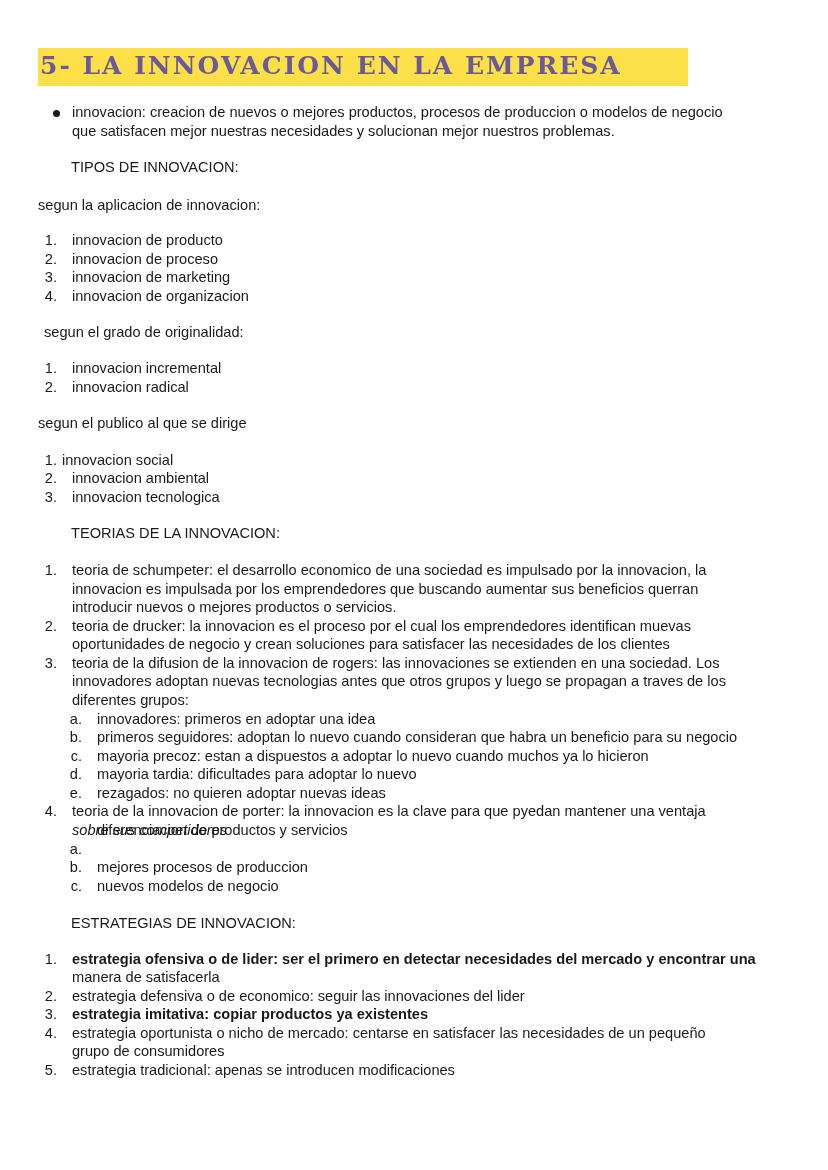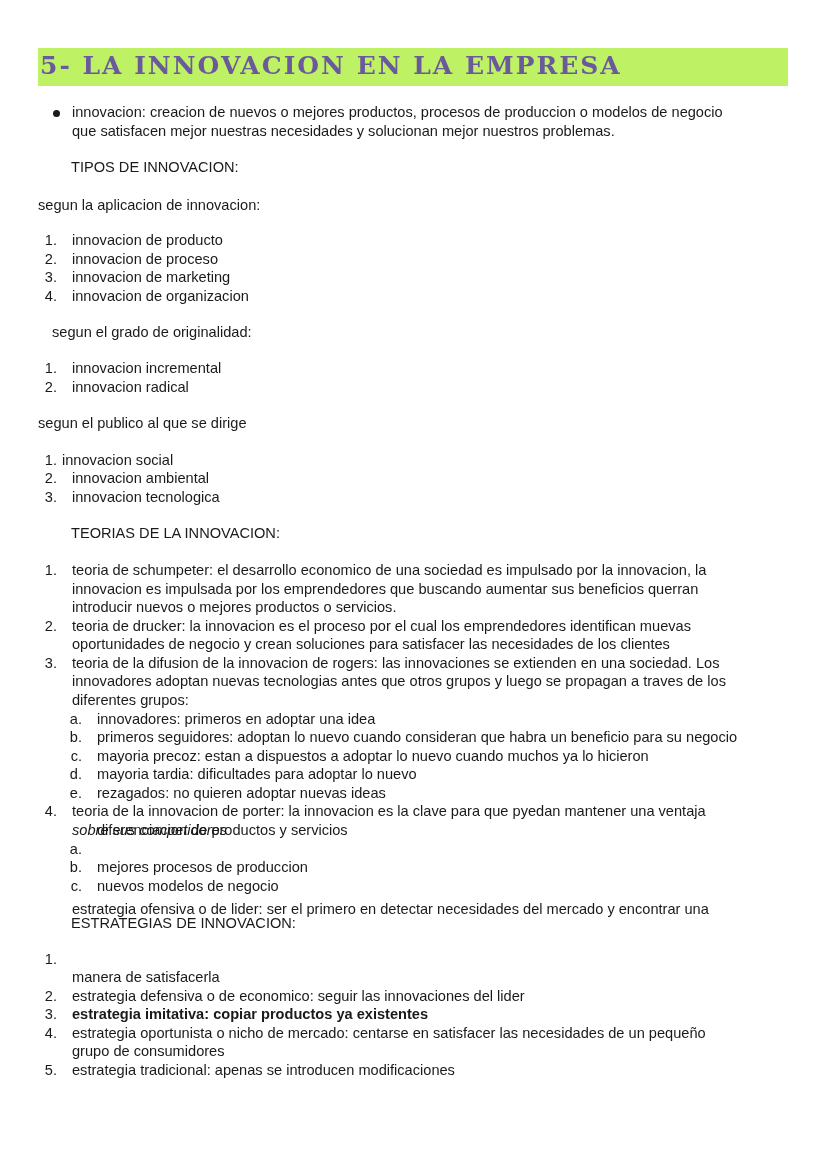--- a/index.html
+++ b/index.html
@@ -2,22 +2,22 @@
 <html><head>
   <meta charset="utf-8">
   <style>
     html, body { margin: 0; padding: 0; background: #ffffff; }
     body {
       width: 828px; height: 1170px; position: relative; overflow: hidden;
       font-family: "Liberation Sans", sans-serif; color: #1a1a1a;
       font-size: 14.6px;
     }
     .banner {
-      position: absolute; left: 38px; top: 48px; width: 750px; height: 38px;
-      background: #bef264;
+      position: absolute; left: 38px; top: 48px; width: 650px; height: 38px;
+      background: #fde047;
     }
     .banner-title {
       position: absolute; left: 2px; top: 3px;
       font-family: "DejaVu Serif", serif; font-weight: bold;
       font-size: 25px; letter-spacing: 2px; color: #6a5a9c; white-space: nowrap;
     }
     .txt { position: absolute; white-space: nowrap; line-height: 18.6px; }
     .bullet-dot {
       position: absolute; left: 53px; top: 110px; width: 7px; height: 7px;
       border-radius: 50%; background: #1a1a1a;
@@ -42,21 +42,21 @@
   <div class="num" style="left:37px;top:231px;">1.</div>
   <div class="txt" style="left:72px;top:231px;">innovacion de producto</div>
   <div class="num" style="left:37px;top:250px;">2.</div>
   <div class="txt" style="left:72px;top:250px;">innovacion de proceso</div>
   <div class="num" style="left:37px;top:268px;">3.</div>
   <div class="txt" style="left:72px;top:268px;">innovacion de marketing</div>
   <div class="num" style="left:37px;top:287px;">4.</div>
   <div class="txt" style="left:72px;top:287px;">innovacion de organizacion</div>
 </div>
 
-<div class="txt" style="left:52px;top:323px;">segun el grado de originalidad:</div>
+<div class="txt" style="left:44px;top:323px;">segun el grado de originalidad:</div>
 <div>
   <div class="num" style="left:37px;top:359px;">1.</div>
   <div class="txt" style="left:72px;top:359px;">innovacion incremental</div>
   <div class="num" style="left:37px;top:378px;">2.</div>
   <div class="txt" style="left:72px;top:378px;">innovacion radical</div>
 </div>
 
 <div class="txt" style="left:38px;top:414px;">segun el publico al que se dirige</div>
 <div>
   <div class="num" style="left:37px;top:451px;">1.</div>
@@ -108,21 +108,21 @@
     <div class="txt" style="left:97px;top:858px;">mejores procesos de produccion</div>
     <div class="num" style="left:64px;top:877px;width:18px;">c.</div>
     <div class="txt" style="left:97px;top:877px;">nuevos modelos de negocio</div>
   </div>
 </div>
 
 <div class="txt" style="left:71px;top:914px;">ESTRATEGIAS DE INNOVACION:</div>
 
 <div>
   <div class="num" style="left:37px;top:950px;">1.</div>
-  <div class="txt" style="left:72px;top:900px;">estrategia ofensiva o de lider: ser el primero en detectar necesidades del mercado y encontrar una</div>
+  <div class="txt" style="left:72px;top:950px;font-weight:bold;">estrategia ofensiva o de lider: ser el primero en detectar necesidades del mercado y encontrar una</div>
   <div class="txt" style="left:72px;top:968px;">manera de satisfacerla</div>
 
   <div class="num" style="left:37px;top:987px;">2.</div>
   <div class="txt" style="left:72px;top:987px;">estrategia defensiva o de economico: seguir las innovaciones del lider</div>
 
   <div class="num" style="left:37px;top:1005px;">3.</div>
   <div class="txt" style="left:72px;top:1005px;font-weight:bold;">estrategia imitativa: copiar productos ya existentes</div>
 
   <div class="num" style="left:37px;top:1024px;">4.</div>
   <div class="txt" style="left:72px;top:1024px;">estrategia oportunista o nicho de mercado: centarse en satisfacer las necesidades de un pequeño</div>

